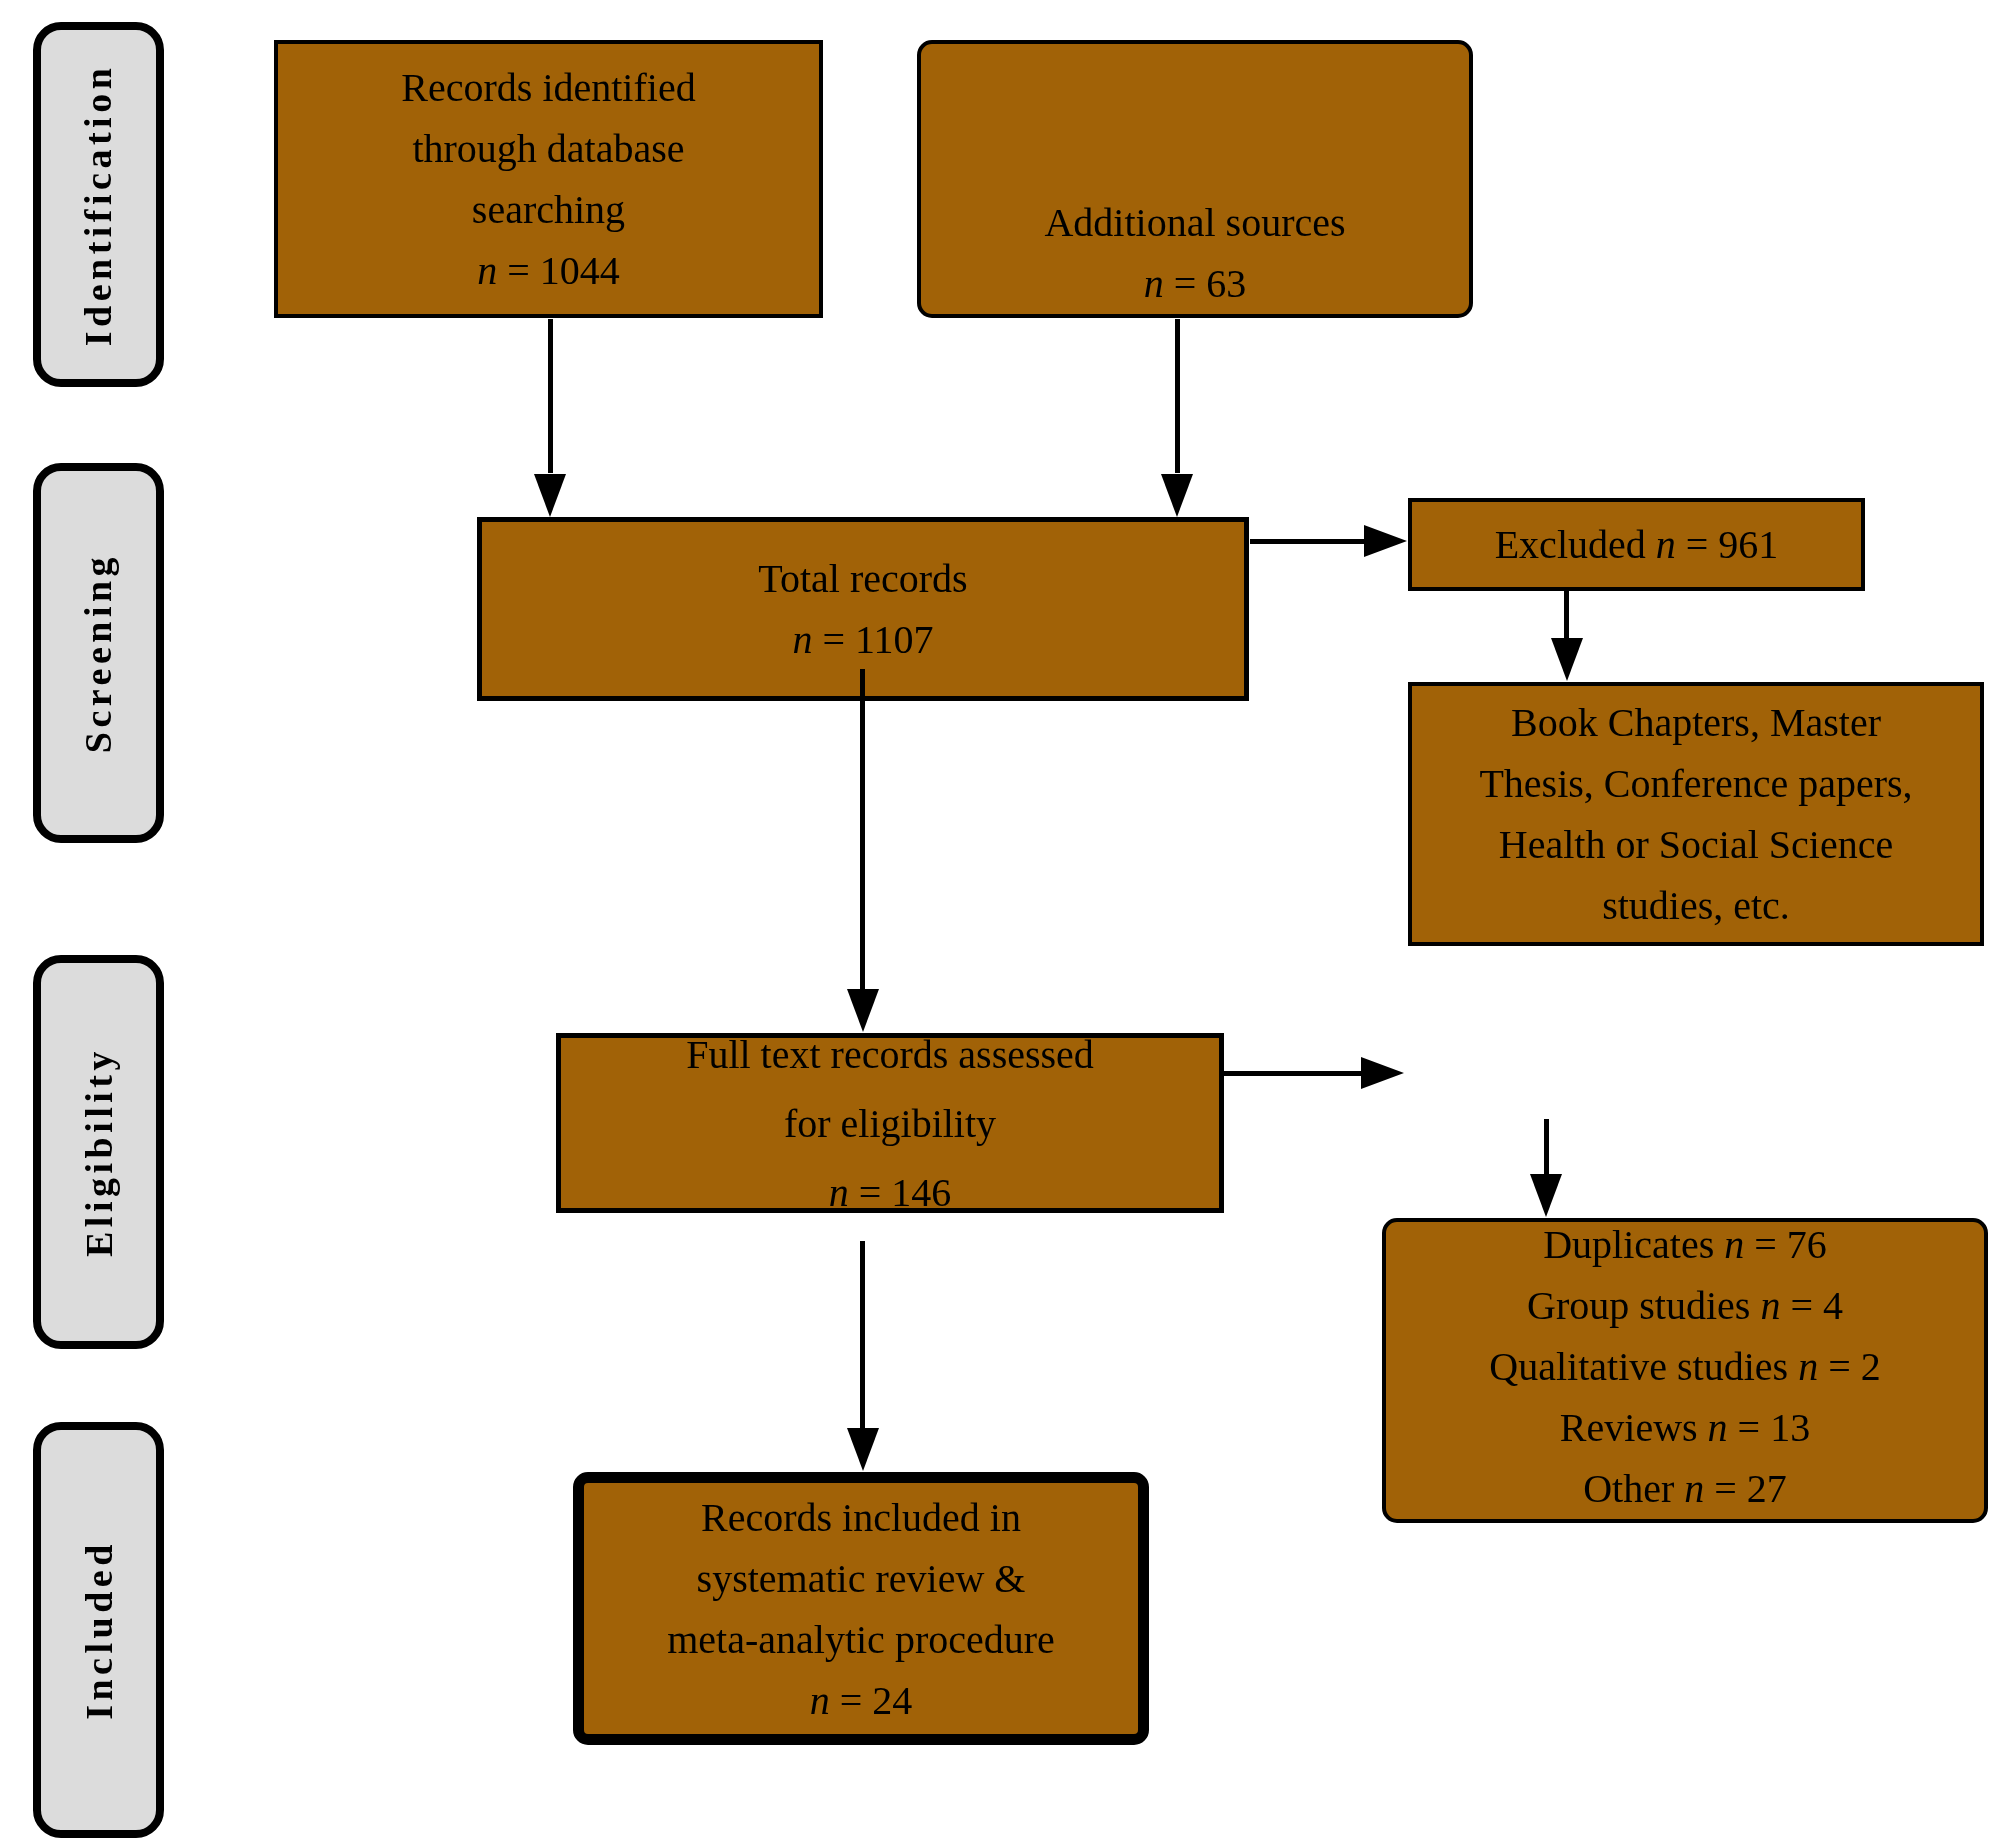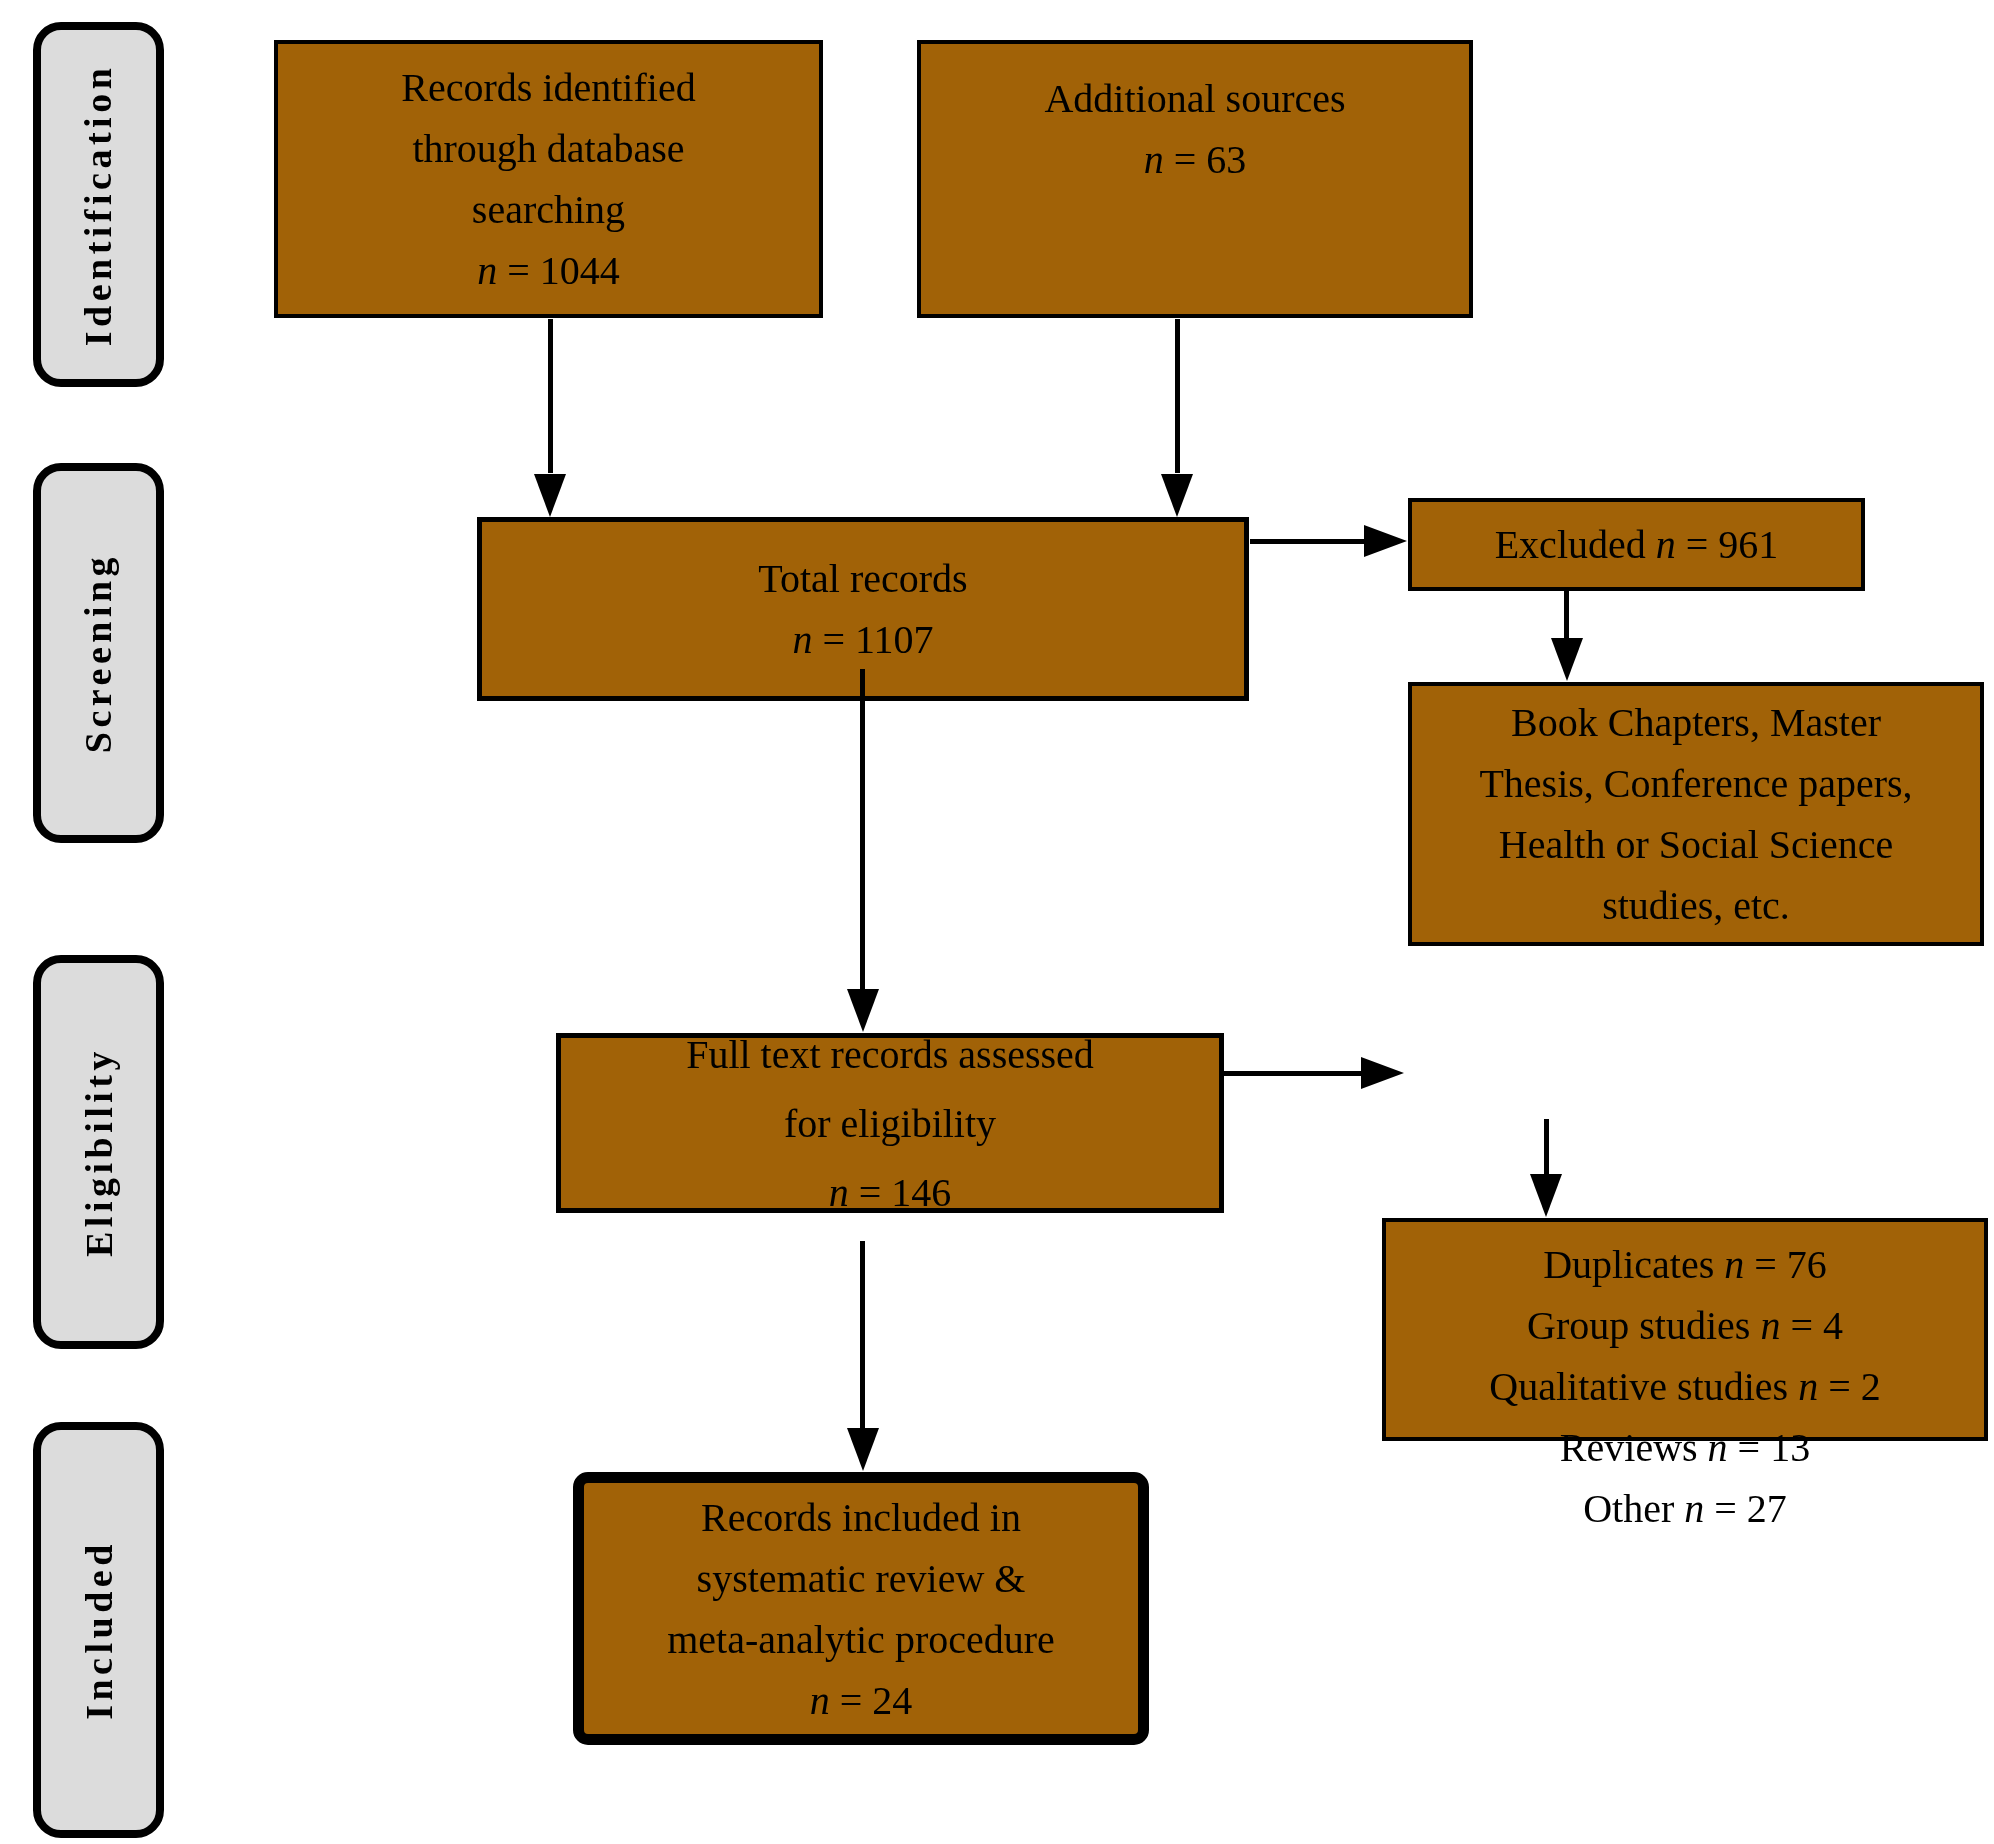--- a/index.html
+++ b/index.html
@@ -41,30 +41,30 @@
     border: 4.5px solid #000000;
     box-sizing: border-box;
     display: flex;
     align-items: center;
     justify-content: center;
     text-align: center;
     font-size: 40px;
     line-height: 61px;
   }
   .fbox em { font-style: italic; }
-  .align-top { align-items: flex-start; }
+  .align-top { align-items: flex-end; border-radius: 15px; }
 
   #box-records            { left: 274px;  top: 40px;   width: 549px;  height: 278px; }
   #box-additional         { left: 917px; top: 40px;   width: 556px;  height: 278px; padding-top: 24px; }
   #box-total              { left: 477px;  top: 517px;  width: 772px; height: 184px; border-width: 5.7px; }
   #box-excluded-screening { left: 1408px; top: 498px;  width: 457px;  height: 93px; }
   #box-screening-reasons  { left: 1408px; top: 682px; width: 576px;  height: 264px; }
   #box-fulltext           { left: 556px;  top: 1033px; width: 668px; height: 180px; border-width: 5.1px; line-height: 69px; }
   #box-excluded-elig      { left: 1404px; top: 1030px; width: 578px;  height: 89px; }
-  #box-elig-reasons       { left: 1382px; top: 1218px; width: 606px;  height: 223px; padding-top: 12px; }
+  #box-elig-reasons       { left: 1382px; top: 1218px; width: 606px;  height: 305px; padding-top: 12px; }
   #box-included           { left: 573px;  top: 1472px; width: 576px;  height: 273px; border-width: 11.5px; border-radius: 15px; }
 
   
   .shaft-v { position: absolute; width: 5.1px; background: #000000; }
   .shaft-h { position: absolute; height: 5.1px; background: #000000; }
   .head-down {
     position: absolute; width: 0; height: 0;
     border-left: 16px solid transparent;
     border-right: 16px solid transparent;
     border-top: 43px solid #000000;

